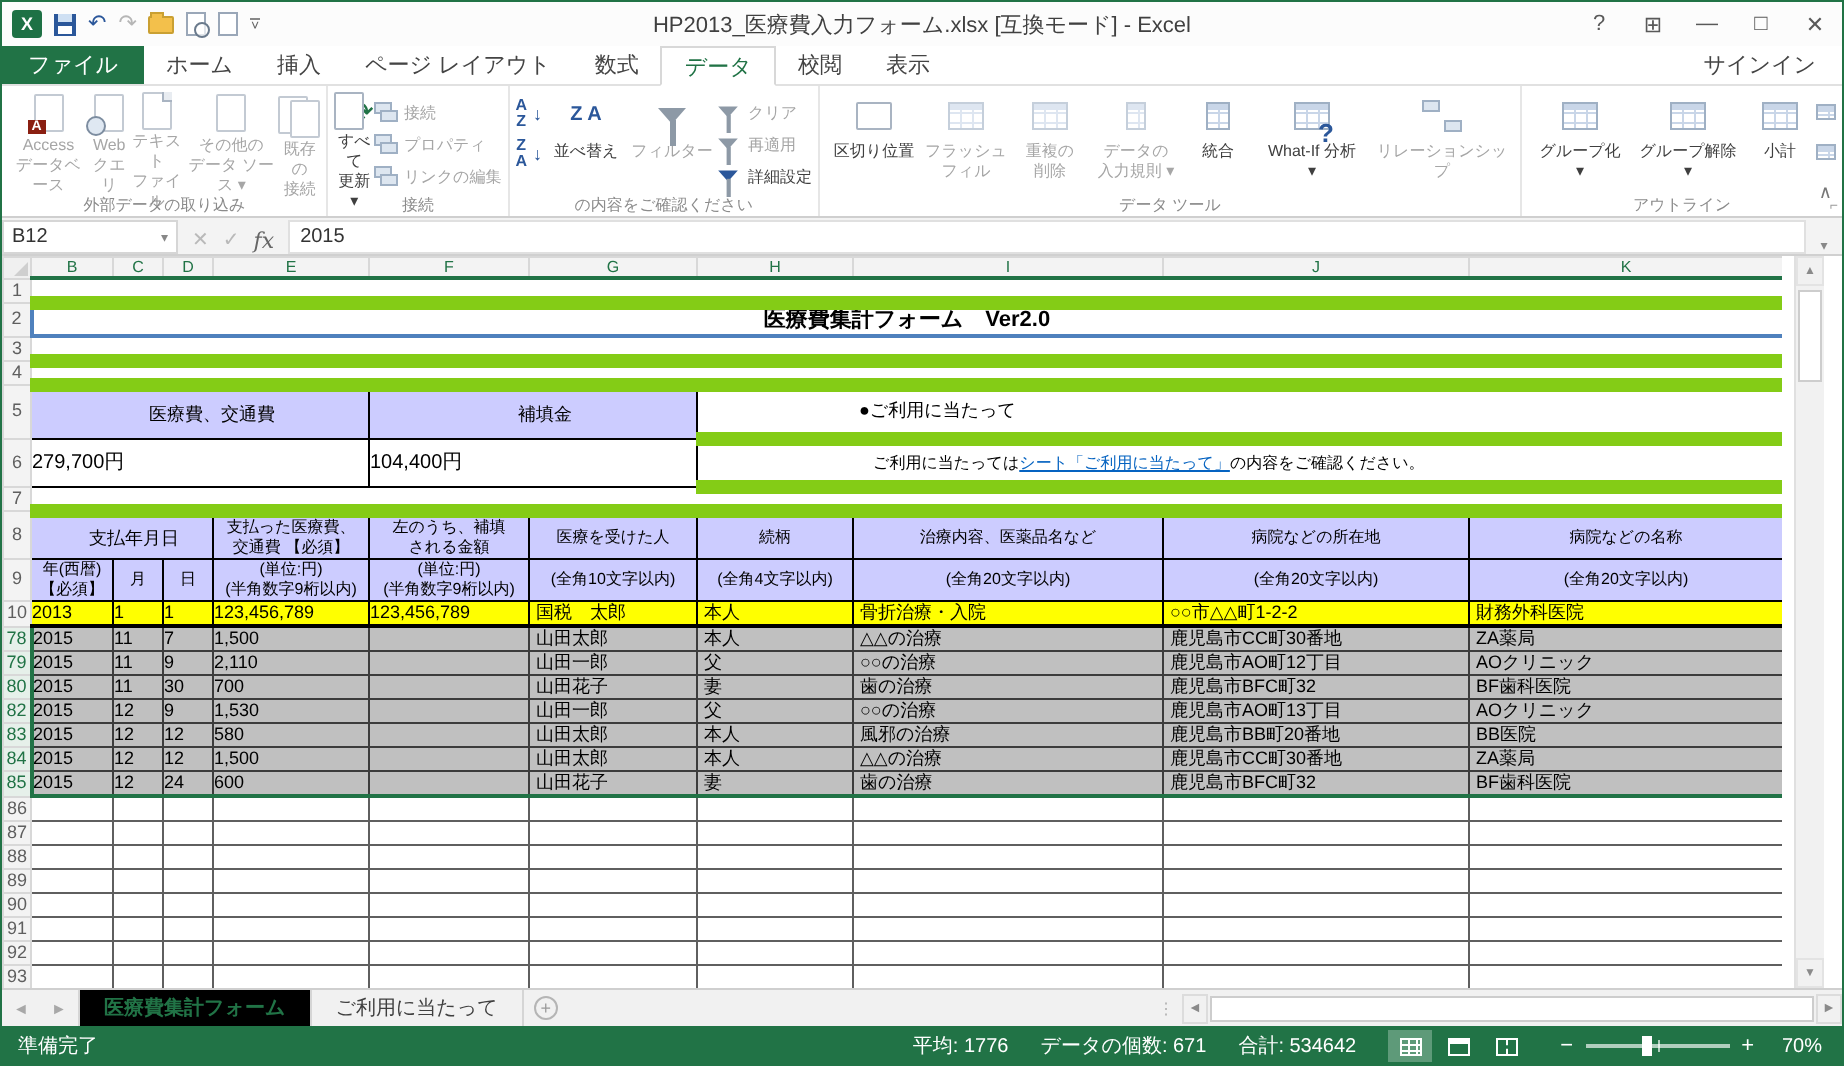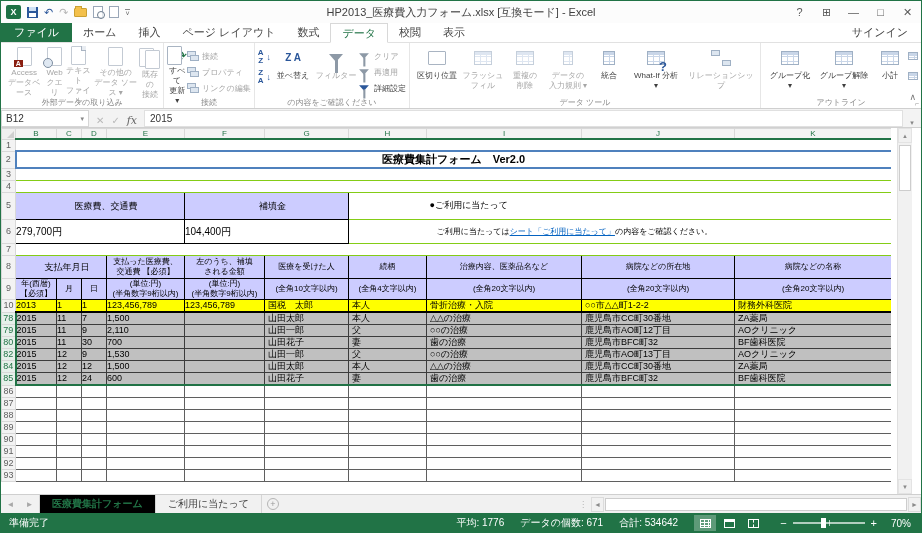--- a/index.html
+++ b/index.html
@@ -84,21 +84,21 @@
   .grid th, .grid td { overflow:hidden; white-space:nowrap; font-size:9px; line-height:11px; padding:0; vertical-align:middle; }
   .grid thead th { height:10px; background:#f3f3f3; border:1px solid #d8d8d8; color:#217346; font-weight:normal; font-size:8px; line-height:9px; }
   .grid thead th.colsel { border-bottom:2px solid #217346; }
   .grid thead th.corner { background:#f0f0f0; position:relative; }
   .tri { position:absolute; right:1px; bottom:1px; width:0; height:0; border-left:7px solid transparent; border-bottom:7px solid #cfcfcf; }
   .rh { background:#f3f3f3; border:1px solid #d8d8d8; color:#5f5f5f; font-weight:normal; font-size:8px; text-align:center; }
   .rh.on { background:#e6f0ea; color:#217346; border-right:2px solid #217346; }
   tr.hr1 { height:5px; } tr.hr2 { height:17px; } tr.hr3 { height:4px; } tr.hr4 { height:5px; }
   tr.hr5 { height:27px; } tr.hr6 { height:24px; } tr.hr7 { height:6px; } tr.hr8 { height:23px; }
   tr.hr9 { height:16px; } tr.hr10 { height:13px; } tr.dr { height:12px; } tr.er { height:12px; }
-  td.plain { border-bottom:1px solid #84cc16; }
+  td.plain { border-bottom:7px solid #84cc16; }
   td.titlecell { border:2px solid #4f81bd; font-weight:bold; font-size:11px; text-align:center; color:#000; }
   td.hdrP { background:#ccccff; border:1px solid #000; text-align:center; white-space:pre-line; font-size:8px; line-height:10px; color:#000; }
   td.hdrP.b1 { font-size:9px;padding-left:12px; }
   td.valbox { background:#fff; border:1px solid #000; text-align:left; font-size:10px; }
   td.notehdr { font-size:9px; padding-left:3px; text-align:left; }
   td.note { font-size:8px; padding-left:10px; text-align:left; color:#000; }
   .link { color:#0563c1; text-decoration:underline; }
   tr.sample td { background:#ffff00; border:1px solid #000; border-top:1px solid #000; border-bottom:2px solid #000; }
   tbody.sel td { background:#c0c0c0; border:1px solid #3c3c3c; }
   tbody.sel tr:first-child td { border-top:2px solid #217346; }
@@ -576,20 +576,33 @@
       <td class="n">9</td>
       <td class="n">1,530</td>
       <td class="n"></td>
       <td class="t">山田一郎</td>
       <td class="t">父</td>
       <td class="t">○○の治療</td>
       <td class="t">鹿児島市AO町13丁目</td>
       <td class="t">AOクリニック</td>
     </tr>
           <tr class="dr">
+      <th class="rh on">83</th>
+      <td class="n">2015</td>
+      <td class="n">12</td>
+      <td class="n">12</td>
+      <td class="n">580</td>
+      <td class="n"></td>
+      <td class="t">山田太郎</td>
+      <td class="t">本人</td>
+      <td class="t">風邪の治療</td>
+      <td class="t">鹿児島市BB町20番地</td>
+      <td class="t">BB医院</td>
+    </tr>
+          <tr class="dr">
       <th class="rh on">84</th>
       <td class="n">2015</td>
       <td class="n">12</td>
       <td class="n">12</td>
       <td class="n">1,500</td>
       <td class="n"></td>
       <td class="t">山田太郎</td>
       <td class="t">本人</td>
       <td class="t">△△の治療</td>
       <td class="t">鹿児島市CC町30番地</td>

